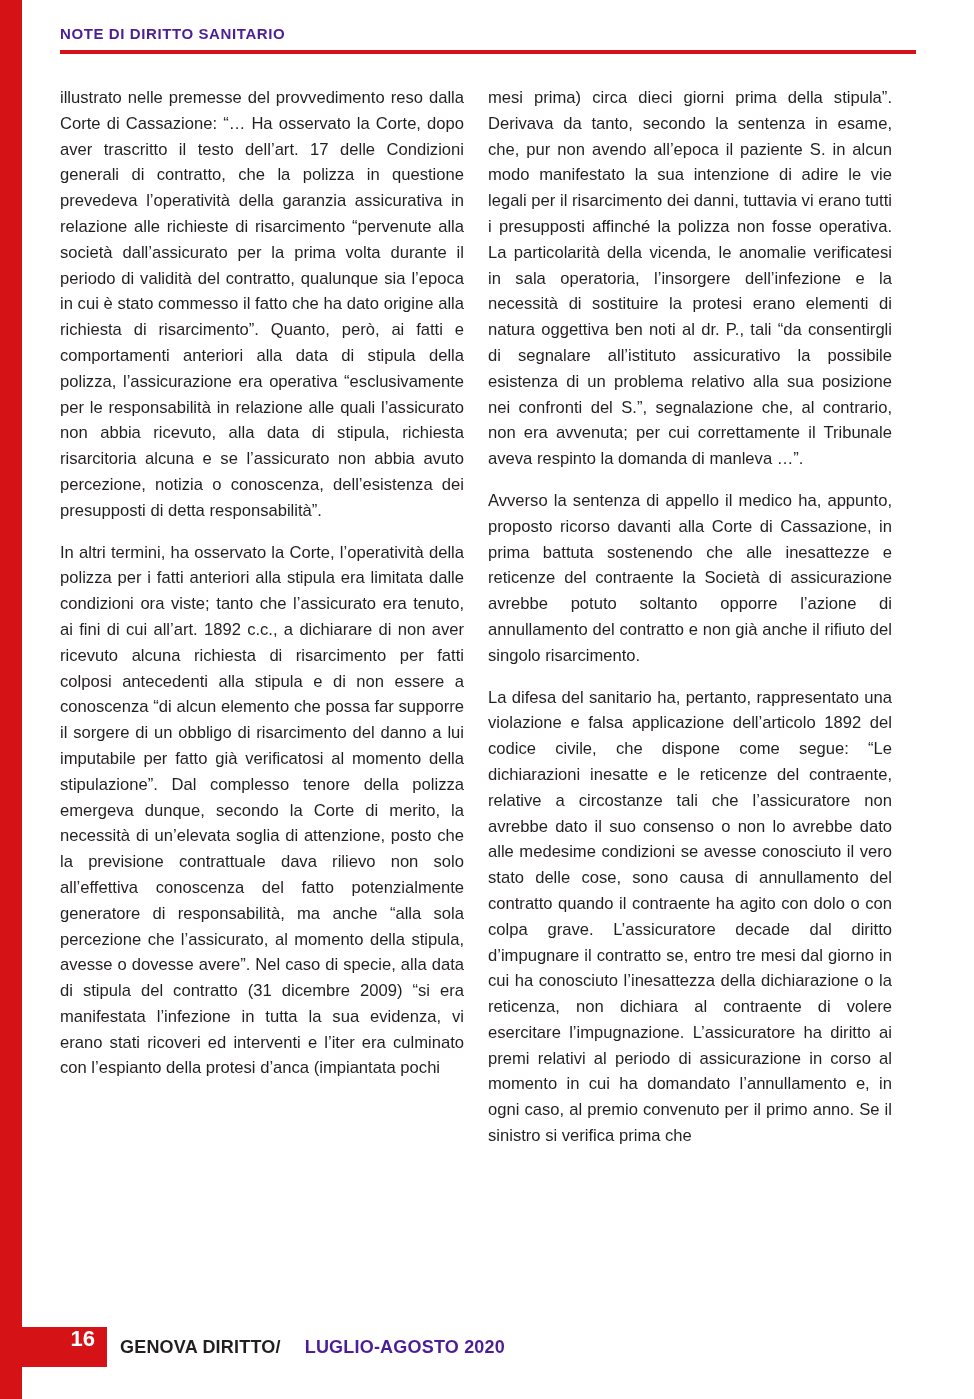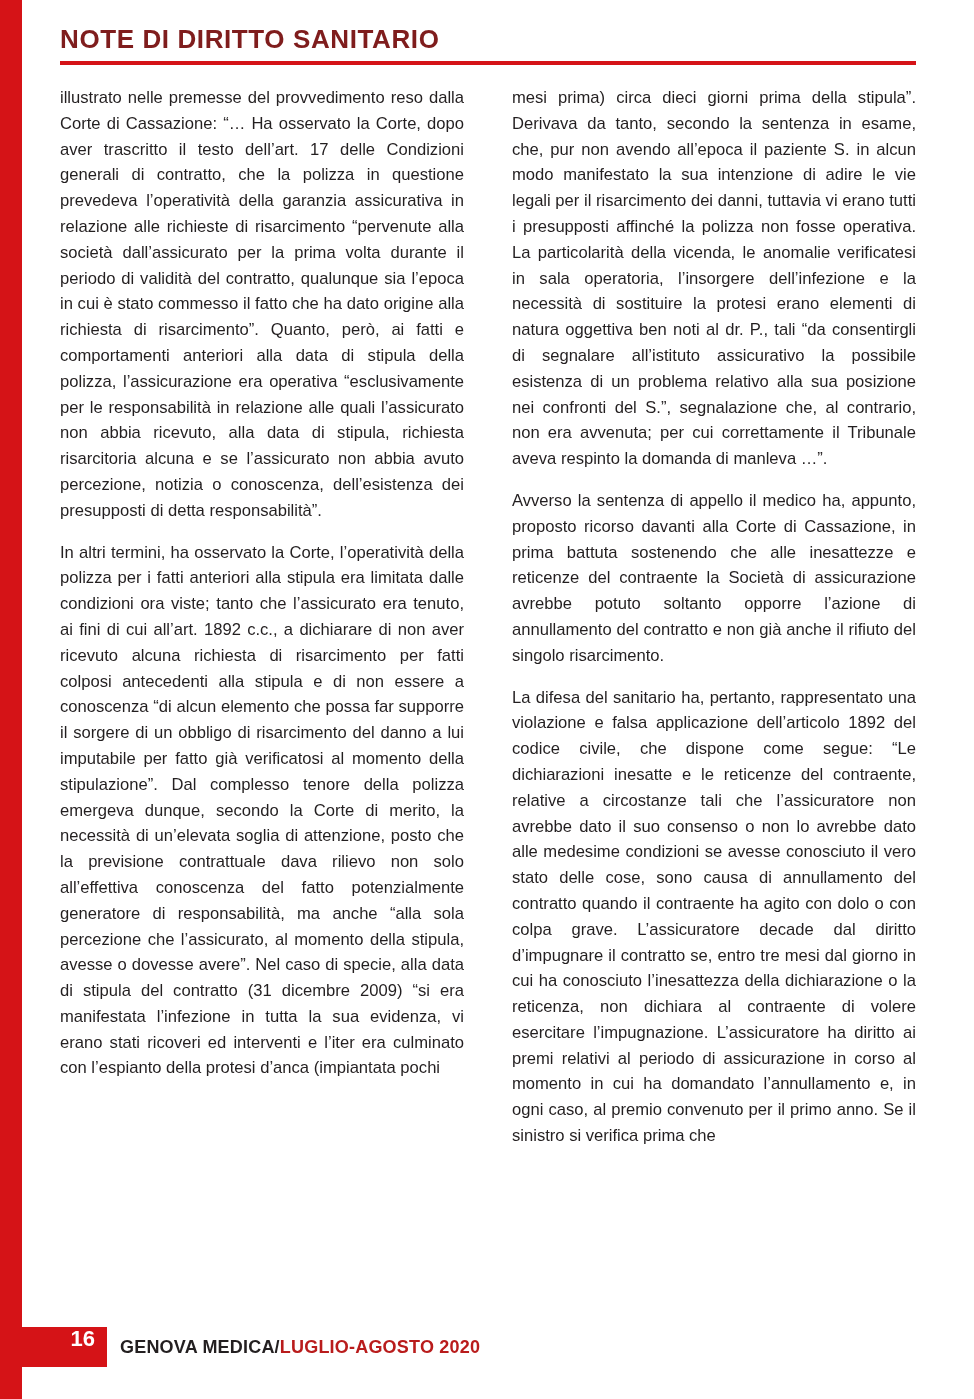--- a/index.html
+++ b/index.html
@@ -34,41 +34,41 @@
   
   .header {
     position: absolute;
     left: 60px;
     top: 26px;
     width: 856px;
   }
   .header-title {
     font-family: "Liberation Sans", sans-serif;
     font-weight: bold;
-    font-size: 26px;
+    font-size: 15px;
     letter-spacing: 0.6px;
-    color: #7f1d1d;
+    color: #4c1d95;
     text-transform: uppercase;
     line-height: 1;
   }
   .header-rule {
     margin-top: 9px;
     height: 4px;
     background: #d51317;
     width: 856px;
   }
 
   
   .columns {
     position: absolute;
     left: 60px;
     top: 85px;
     width: 856px;
     display: flex;
-    gap: 48px;
+    gap: 24px;
   }
   .col {
     width: 404px;
   }
   .col p {
     margin: 0;
     font-size: 16.6px;
     line-height: 1.555;
     color: #231f20;
     text-align: justify;
@@ -118,21 +118,22 @@
     top: 0;
     height: 40px;
     display: flex;
     align-items: center;
     font-weight: bold;
     font-size: 18px;
     letter-spacing: 0.2px;
     color: #231f20;
   }
   .footer-text .red {
-    color: #b91c1c;
+    color: #4c1d95;
+    margin-left: 24px;
   }
 </style>
 </head>
 <body>
 
 <div class="page">
 
   <div class="left-bar"></div>
 
   <div class="header">
@@ -149,18 +150,18 @@
         <p><span class="it">mesi prima) circa dieci giorni prima della stipula”</span><span>. Derivava da tanto, secondo la sentenza in esame, che, pur non avendo all’epoca il paziente S. in alcun modo manifestato la sua intenzione di adire le vie legali per il risarcimento dei danni, tuttavia vi erano tutti i presupposti affinché la polizza non fosse operativa. La particolarità della vicenda, le anomalie verificatesi in sala operatoria, l’insorgere dell’infezione e la necessità di sostituire la protesi erano elementi di natura oggettiva ben noti al dr. P., tali </span><span class="it">“da consentirgli di segnalare all’istituto assicurativo la possibile esistenza di un problema relativo alla sua posizione nei confronti del S.”, segnalazione che, al contrario, non era avvenuta; per cui correttamente il Tribunale aveva respinto la domanda di manleva …”</span><span>.</span></p>
         <p><span>Avverso la sentenza di appello il medico ha, appunto, proposto ricorso davanti alla Corte di Cassazione, in prima battuta sostenendo che alle inesattezze e reticenze del contraente la Società di assicurazione avrebbe potuto soltanto opporre l’azione di annullamento del contratto e non già anche il rifiuto del singolo risarcimento.</span></p>
         <p><span>La difesa del sanitario ha, pertanto, rappresentato una violazione e falsa applicazione dell’articolo 1892 del codice civile, che dispone come segue: </span><span class="it">“Le dichiarazioni inesatte e le reticenze del contraente, relative a circostanze tali che l’assicuratore non avrebbe dato il suo consenso o non lo avrebbe dato alle medesime condizioni se avesse conosciuto il vero stato delle cose, sono causa di annullamento del contratto quando il contraente ha agito con dolo o con colpa grave. L’assicuratore decade dal diritto d’impugnare il contratto se, entro tre mesi dal giorno in cui ha conosciuto l’inesattezza della dichiarazione o la reticenza, non dichiara al contraente di volere esercitare l’impugnazione. L’assicuratore ha diritto ai premi relativi al periodo di assicurazione in corso al momento in cui ha domandato l’annullamento e, in ogni caso, al premio convenuto per il primo anno. Se il sinistro si verifica prima che</span></p>
       </div>
   </div>
 
   <div class="footer">
     <div class="footer-block"></div>
     <div class="footer-pagenum">16</div>
     <div class="footer-text">
-      <span>GENOVA MEDICA/</span>
+      <span>GENOVA DIRITTO/</span>
         <span class="red">LUGLIO-AGOSTO 2020</span>
     </div>
   </div>
 
 </div>
 
 </body></html>

